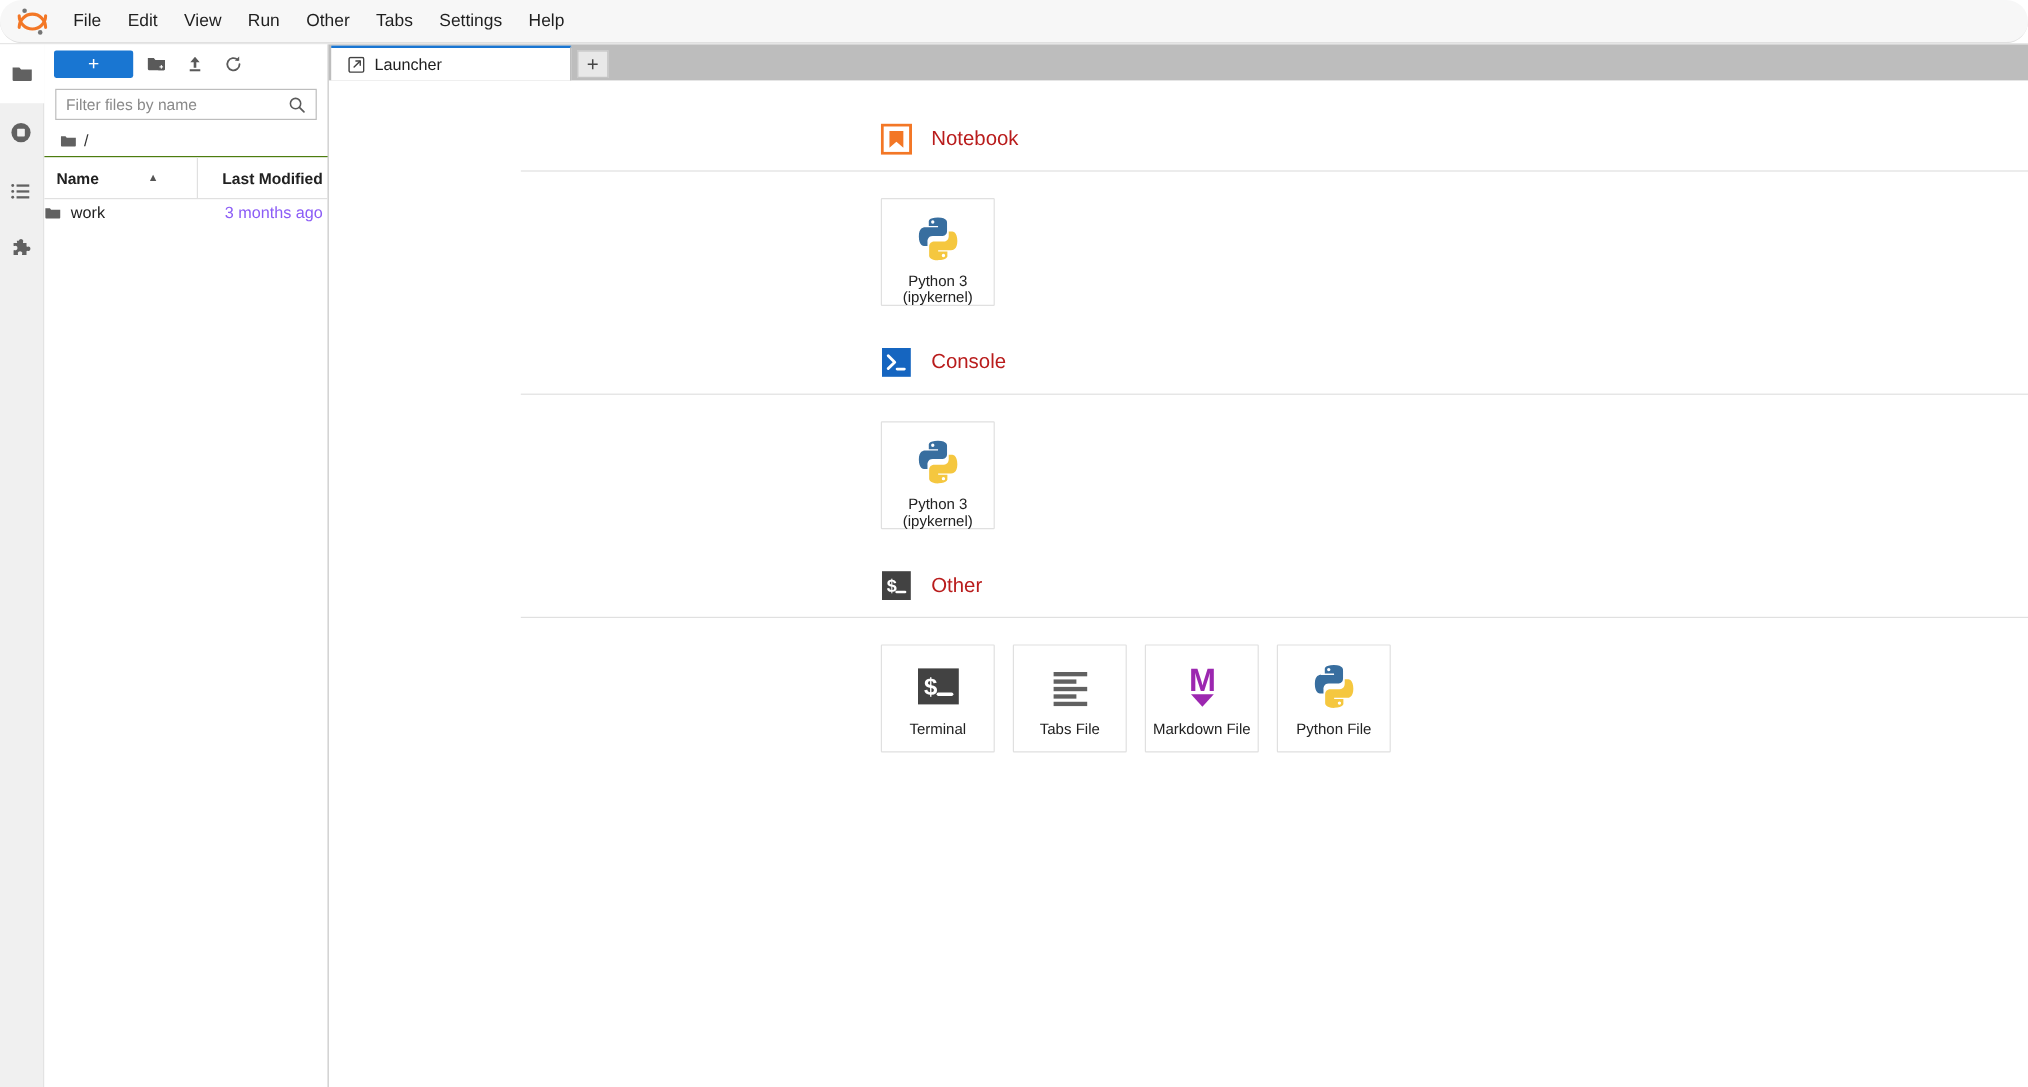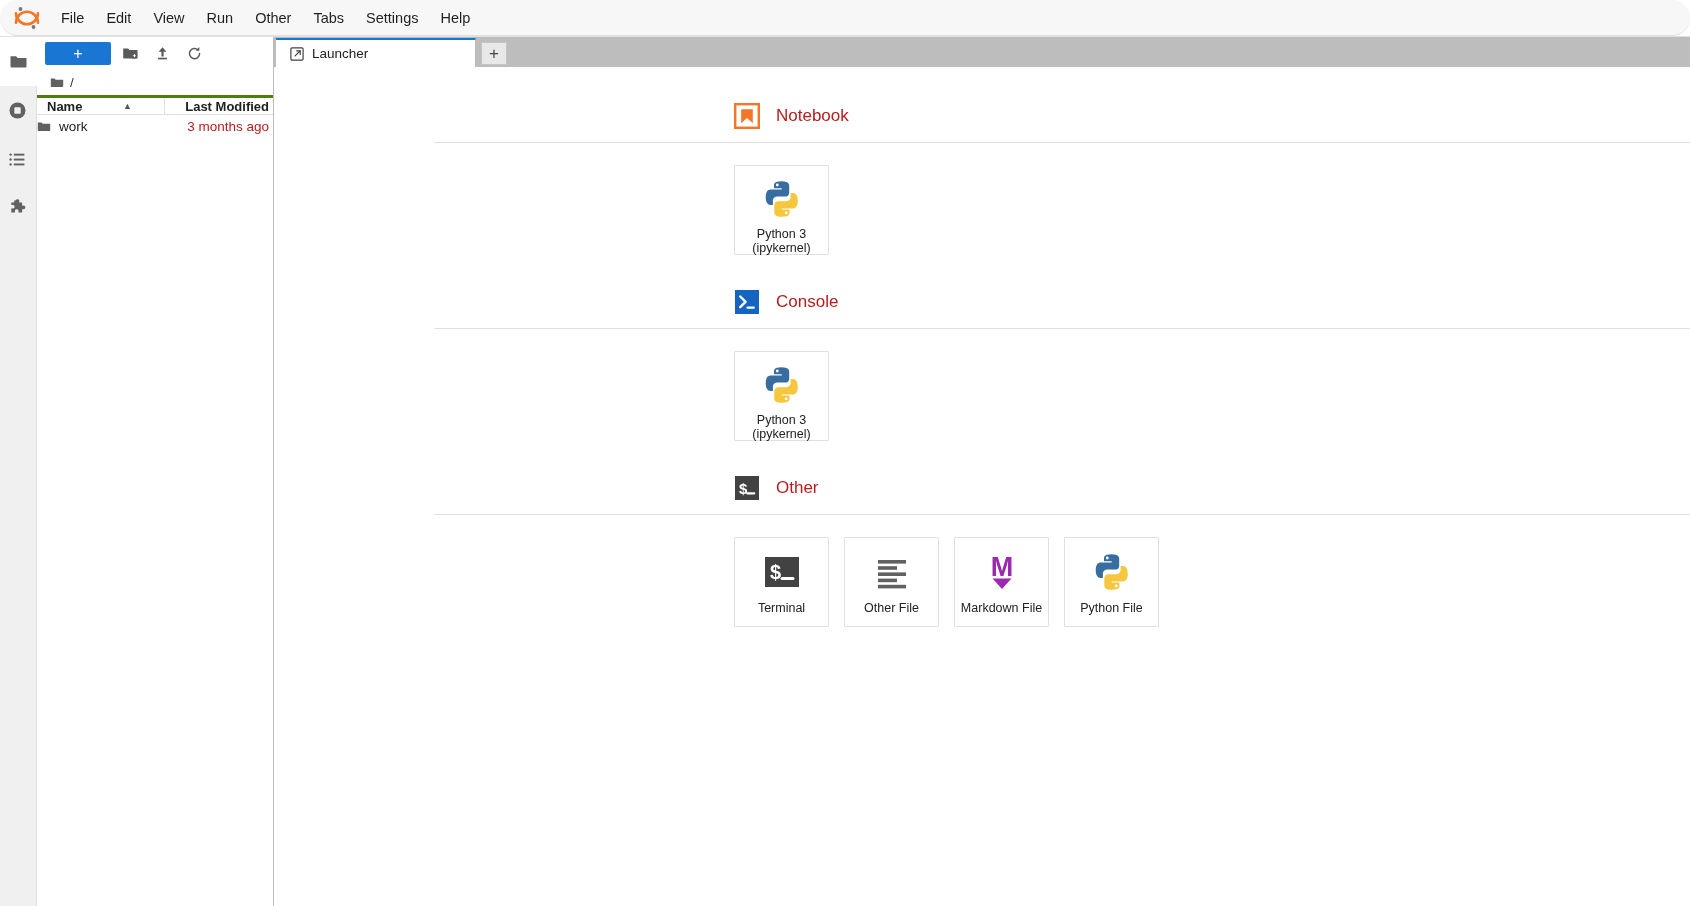--- a/index.html
+++ b/index.html
@@ -151,22 +151,22 @@
     gap: 6px;
     padding: 0 10px 0 13px;
     font-size: 13.5px;
     color: #333;
     flex: none;
   }
 
   .fb-header {
     display: flex;
     align-items: center;
-    height: 20px;
-    border-top: 3px solid #4d7c0f;
+    height: 36px;
+    border-top: 1px solid #4d7c0f;
     border-bottom: 1px solid #e0e0e0;
     font-size: 13px;
     font-weight: bold;
     color: #212121;
     flex: none;
   }
   .fb-col-name {
     flex: 1;
     display: flex;
     align-items: center;
@@ -198,21 +198,21 @@
     display: flex;
     align-items: center;
     gap: 8px;
     overflow: hidden;
     white-space: nowrap;
   }
   .fb-row .md {
     width: 108px;
     text-align: right;
     padding-right: 4px;
-    color: #b91c1c;
+    color: #8b5cf6;
     white-space: nowrap;
   }
 
   
   .main {
     flex: 1;
     display: flex;
     flex-direction: column;
     min-width: 0;
     background: #ffffff;
@@ -388,20 +388,31 @@
           </svg>
         </div>
         <div class="tb-icon">
           <svg width="17" height="17" viewBox="0 0 17 17">
             <path d="M13.6 8.5a5.1 5.1 0 1 1-1.6-3.7" fill="none" stroke="#5a5a5a" stroke-width="1.5" stroke-linecap="round"></path>
             <path d="M13.3 2.1v3.6H9.7z" fill="#5a5a5a"></path>
           </svg>
         </div>
       </div>
 
+      <div class="fb-filter-wrap">
+        <div class="fb-filter">
+          <input type="text" placeholder="Filter files by name" style="">
+          <span class="srch">
+            <svg width="15" height="15" viewBox="0 0 15 15">
+              <circle cx="6.3" cy="6.3" r="4.3" fill="none" stroke="#5a5a5a" stroke-width="1.3"></circle>
+              <line x1="9.5" y1="9.5" x2="13.3" y2="13.3" stroke="#5a5a5a" stroke-width="1.4" stroke-linecap="round"></line>
+            </svg>
+          </span>
+        </div>
+      </div>
 
       <div class="fb-breadcrumb">
         <svg width="14" height="14" viewBox="0 0 14 14">
           <path d="M0.8 2.6h3.8l1 1.2h7.6v6.5a.7.7 0 0 1-.7.7H1.5a.7.7 0 0 1-.7-.7z" fill="#616161"></path>
         </svg>
         <span>/</span>
       </div>
 
       <div class="fb-header">
         <div class="fb-col-name">
@@ -519,21 +530,21 @@
             <div class="lcard">
               <span class="lcard-icon">
                 <svg width="42" height="42" viewBox="0 0 42 42">
                   <rect x="7" y="9" width="28" height="3.6" fill="#616161"></rect>
                   <rect x="7" y="15.2" width="19" height="3.6" fill="#616161"></rect>
                   <rect x="7" y="21.4" width="28" height="3.6" fill="#616161"></rect>
                   <rect x="7" y="27.6" width="19" height="3.6" fill="#616161"></rect>
                   <rect x="7" y="33.8" width="28" height="3.6" fill="#616161"></rect>
                 </svg>
               </span>
-              <span class="lcard-label">Other File</span>
+              <span class="lcard-label">Tabs File</span>
             </div>
 
             <div class="lcard">
               <span class="lcard-icon">
                 <svg width="42" height="42" viewBox="0 0 42 42">
                   <text x="21" y="25" text-anchor="middle" font-family="'Liberation Sans',sans-serif" font-size="27" font-weight="bold" fill="#9c27b0">M</text>
                   <path d="M11.5 27.5h19L21 38z" fill="#9c27b0"></path>
                 </svg>
               </span>
               <span class="lcard-label">Markdown File</span>

